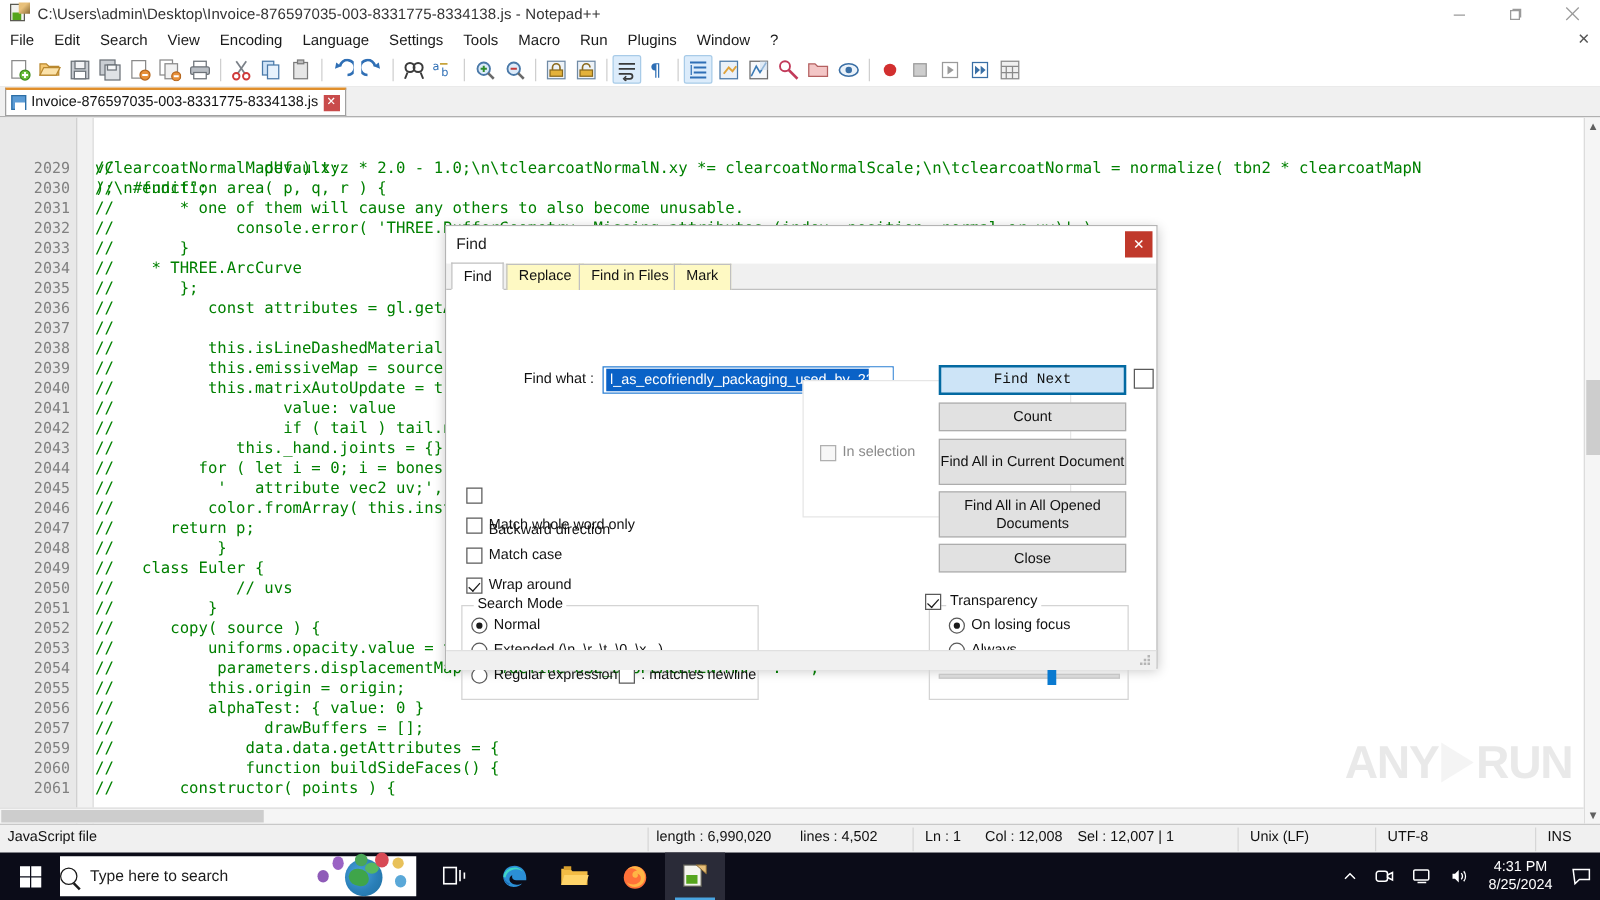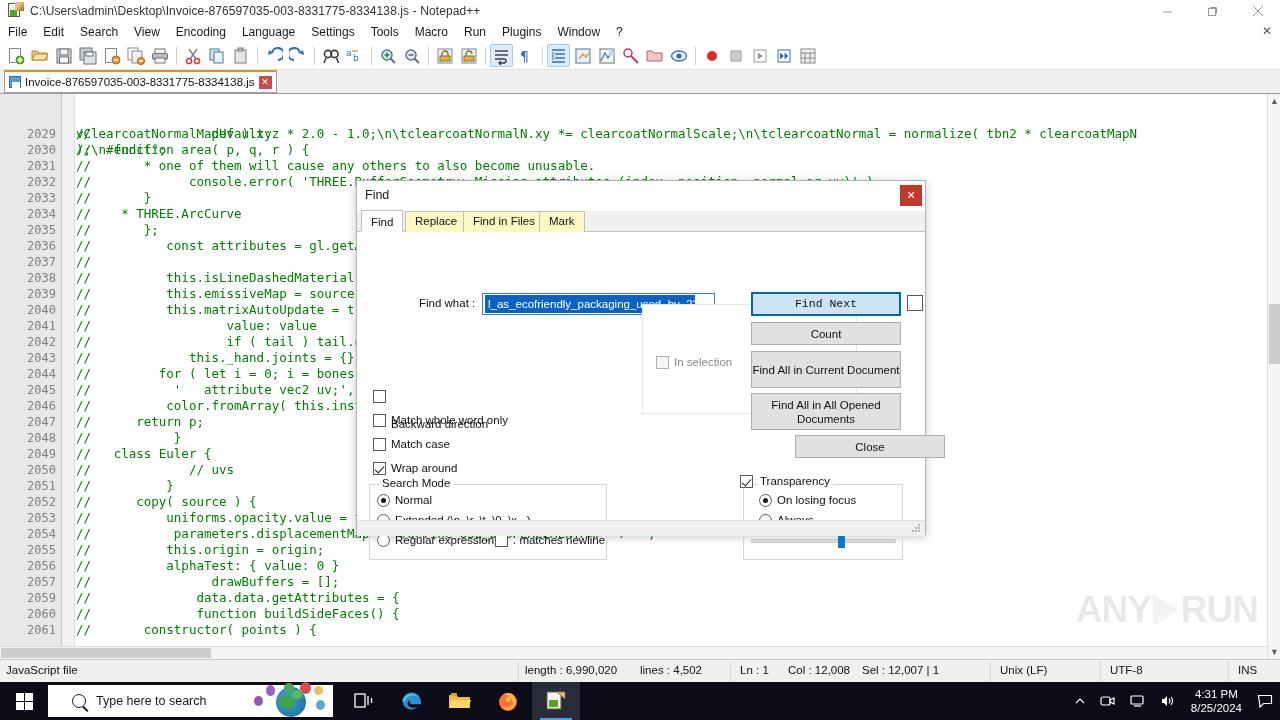--- a/index.html
+++ b/index.html
@@ -191,21 +191,21 @@
   .start-btn {
     position: absolute; left: 0; top: 0; width: 48px; height: 38px;
     display: flex; align-items: center; justify-content: center;
   }
   .win-logo { width: 17px; height: 17px; display: grid;
     grid-template-columns: 8px 8px; grid-template-rows: 8px 8px; gap: 1px; }
   .win-logo div { background: #ffffff; }
   .search-box {
     position: absolute; left: 48px; top: 3px; width: 285px; height: 32px;
     background: #ffffff; display: flex; align-items: center;
-    padding-left: 24px; gap: 10px; overflow: hidden;
+    padding-left: 0; gap: 10px; overflow: hidden;
   }
   .search-box .mag {
     width: 14px; height: 14px; border: 1.6px solid #1b1b1b;
     border-radius: 50%; position: relative; flex: none;
   }
   .search-box .mag::after {
     content: ''; position: absolute; right: -4px; bottom: -3px;
     width: 7px; height: 1.6px; background: #1b1b1b; transform: rotate(45deg);
   }
   .search-ph { font-size: 12.5px; color: #1b1b1b; }
@@ -714,21 +714,21 @@
       </div>
 
       <div class="inner-panel" style="left:285px; top:72px; width:215px; height:110px;"></div>
 
       <div class="btn primary" style="left:394px; top:60px; width:150px; height:24px;">Find Next</div>
       <div class="cbx" style="left:550px; top:63px; width:16px; height:16px;"></div>
 
       <div class="btn" style="left:394px; top:90px; width:150px; height:23px;">Count</div>
       <div class="btn" style="left:394px; top:161px; width:150px; height:37px;">Find All in All Opened Documents</div>
       <div class="btn" style="left:394px; top:119px; width:150px; height:37px;">Find All in Current Document</div>
-      <div class="btn" style="left:394px; top:203px; width:150px; height:23px;margin-left:44px;">Close</div>
+      <div class="btn" style="left:394px; top:203px; width:150px; height:23px;">Close</div>
 
       <div class="cbx disabled" style="left:299px; top:124px;"></div>
       <span class="fd-label" style="left:317px; top:124px; color:#8a8a8a;">In selection</span>
 
       <div class="cbx" style="left:16px; top:158px;"></div>
       <span class="fd-label" style="left:34px; top:158px;margin-top:28px;">Backward direction</span>
 
       <div class="cbx" style="left:16px; top:182px;"></div>
       <span class="fd-label" style="left:34px; top:182px;">Match whole word only</span>
 

